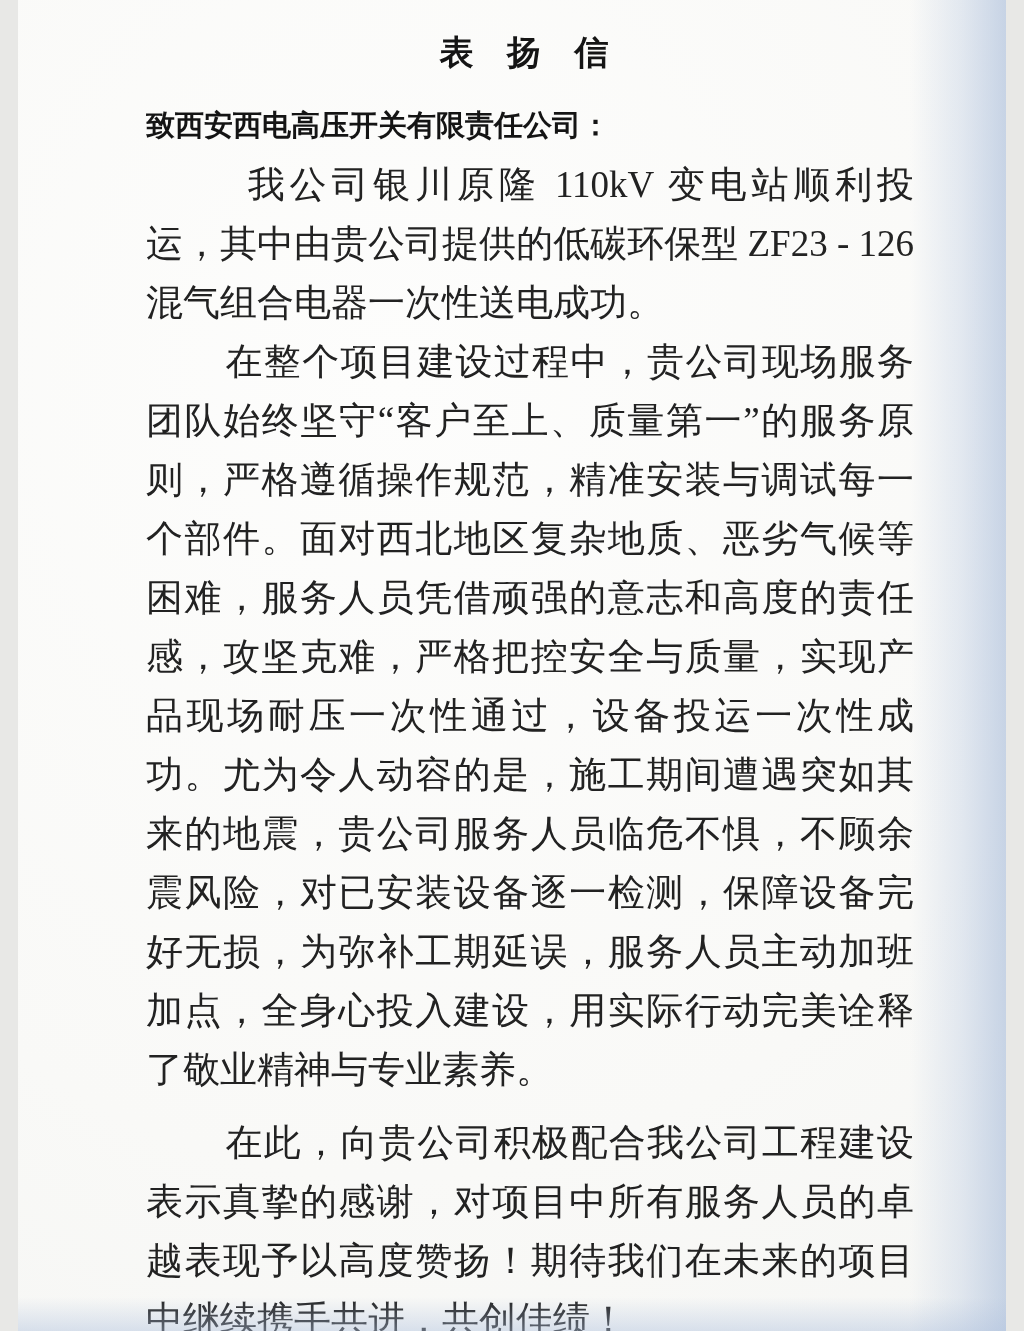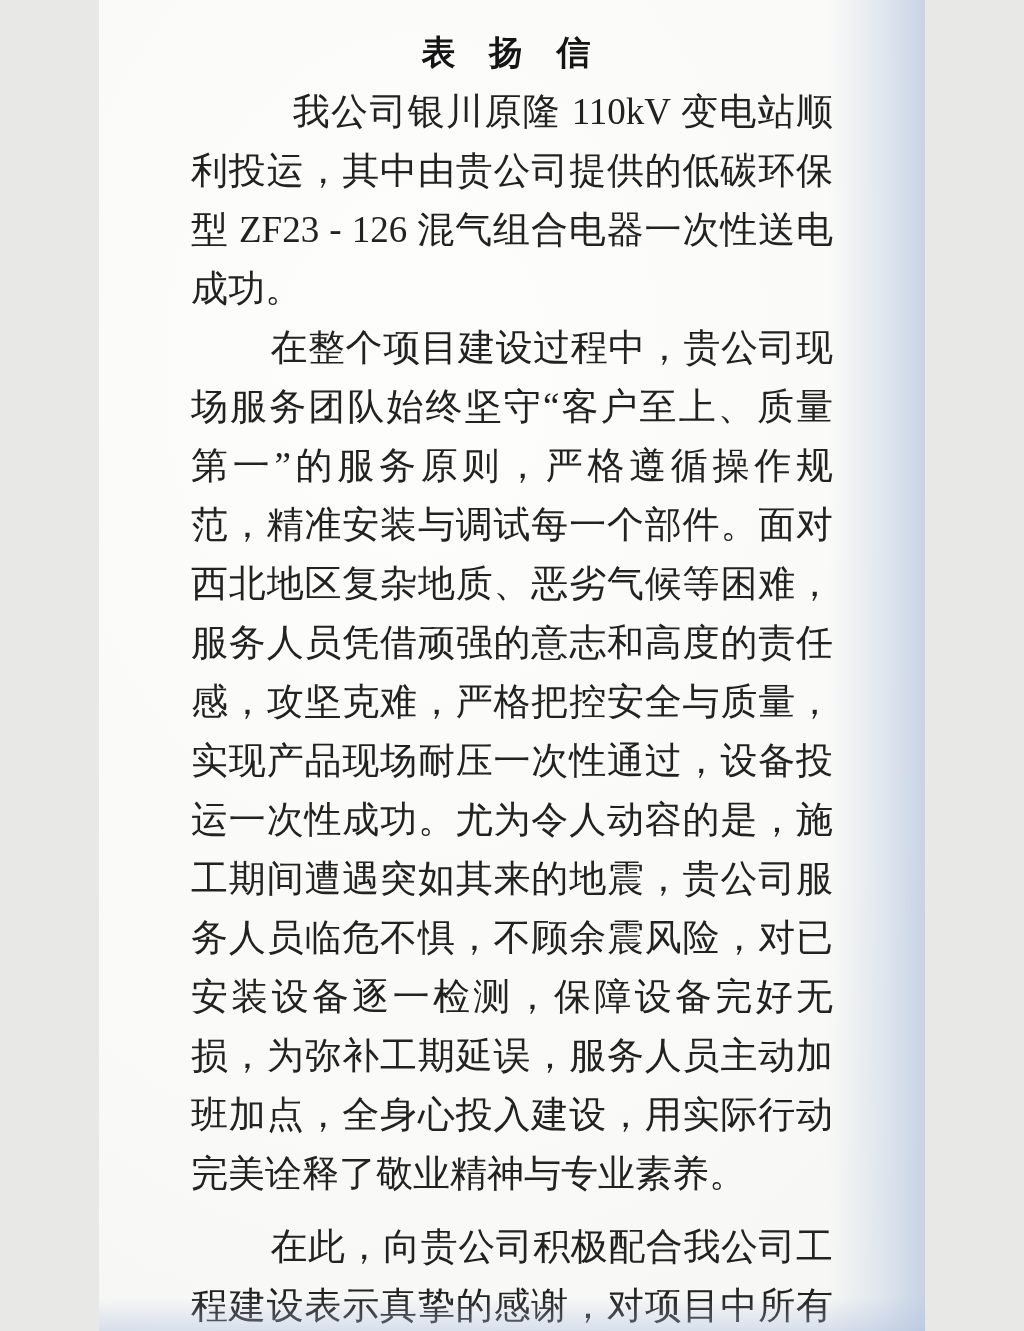--- a/index.html
+++ b/index.html
@@ -1,25 +1,26 @@
 <!DOCTYPE html>
 <html><head>
 <meta charset="utf-8">
 <style>
   * { margin:0; padding:0; box-sizing:border-box; }
   html,body { background:#e8e8e6; }
   .page {
     position:relative;
-    width:826px; height:1331px;
+    width:988px; height:1331px;
     margin:0 auto;
     background:
       radial-gradient(130% 110% at 38% 28%, #fdfdfc 0%, #f9f9f7 55%, #f3f4f2 100%);
     overflow:hidden;
     font-family:"Liberation Serif", serif;
     color:#1e1e1e;
+    padding-left:36px;
   }
   
   .edge-right {
     position:absolute; top:0; right:0; width:96px; height:100%;
     background:linear-gradient(to right, rgba(186,202,226,0) 0%, rgba(186,202,226,0.38) 55%, rgba(168,188,218,0.62) 100%);
     pointer-events:none;
   }
   .edge-bottom {
     position:absolute; left:0; bottom:0; width:100%; height:34px;
     background:linear-gradient(to bottom, rgba(186,202,226,0) 0%, rgba(176,194,222,0.45) 100%);
@@ -82,20 +83,21 @@
 </style>
 </head>
 <body>
 
 <div class="page">
 
   <div class="content">
 
     <div class="title">表 扬 信</div>
 
+    <div class="salutation">致西安西电高压开关有限责任公司：</div>
 
     <p class="body-par first">我公司银川原隆 110kV 变电站顺利投运，其中由贵公司提供的低碳环保型 ZF23 - 126 混气组合电器一次性送电成功。</p>
 
     <p class="body-par">在整个项目建设过程中，贵公司现场服务团队始终坚守“客户至上、质量第一”的服务原则，严格遵循操作规范，精准安装与调试每一个部件。面对西北地区复杂地质、恶劣气候等困难，服务人员凭借顽强的意志和高度的责任感，攻坚克难，严格把控安全与质量，实现产品现场耐压一次性通过，设备投运一次性成功。尤为令人动容的是，施工期间遭遇突如其来的地震，贵公司服务人员临危不惧，不顾余震风险，对已安装设备逐一检测，保障设备完好无损，为弥补工期延误，服务人员主动加班加点，全身心投入建设，用实际行动完美诠释了敬业精神与专业素养。</p>
 
     <p class="body-par last">在此，向贵公司积极配合我公司工程建设表示真挚的感谢，对项目中所有服务人员的卓越表现予以高度赞扬！期待我们在未来的项目中继续携手共进，共创佳绩！</p>
 
     <div class="sign-area">
 
       <svg class="stamp" viewBox="0 0 290 290" xmlns="http://www.w3.org/2000/svg">

